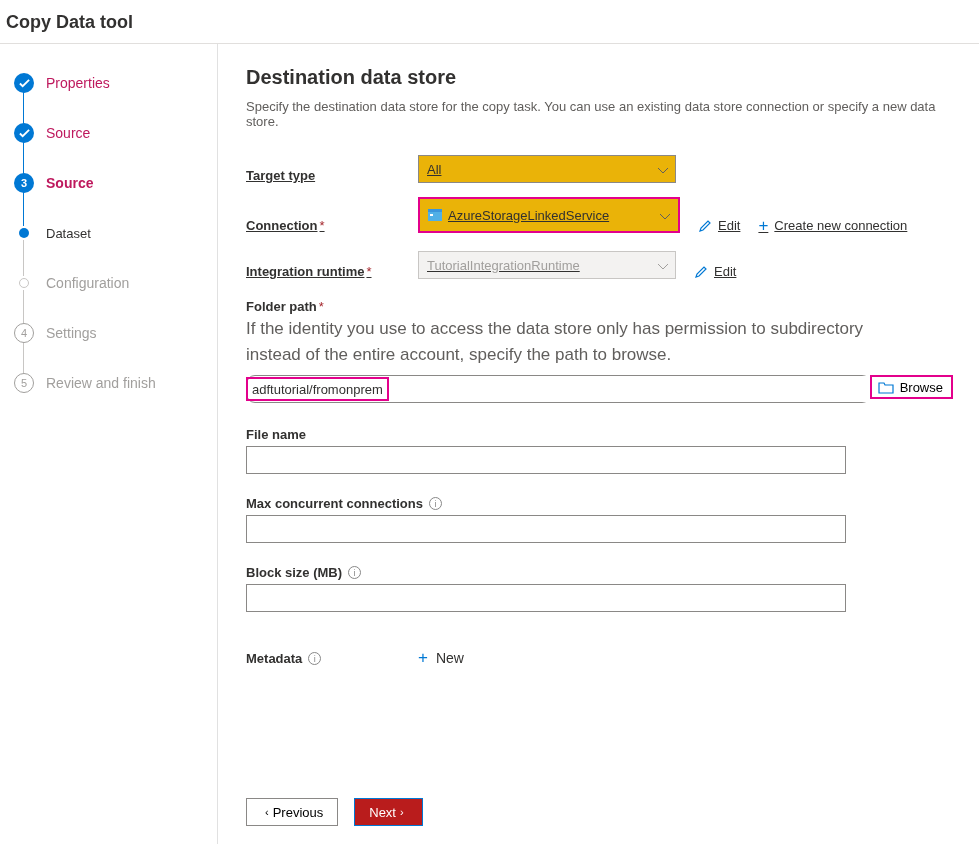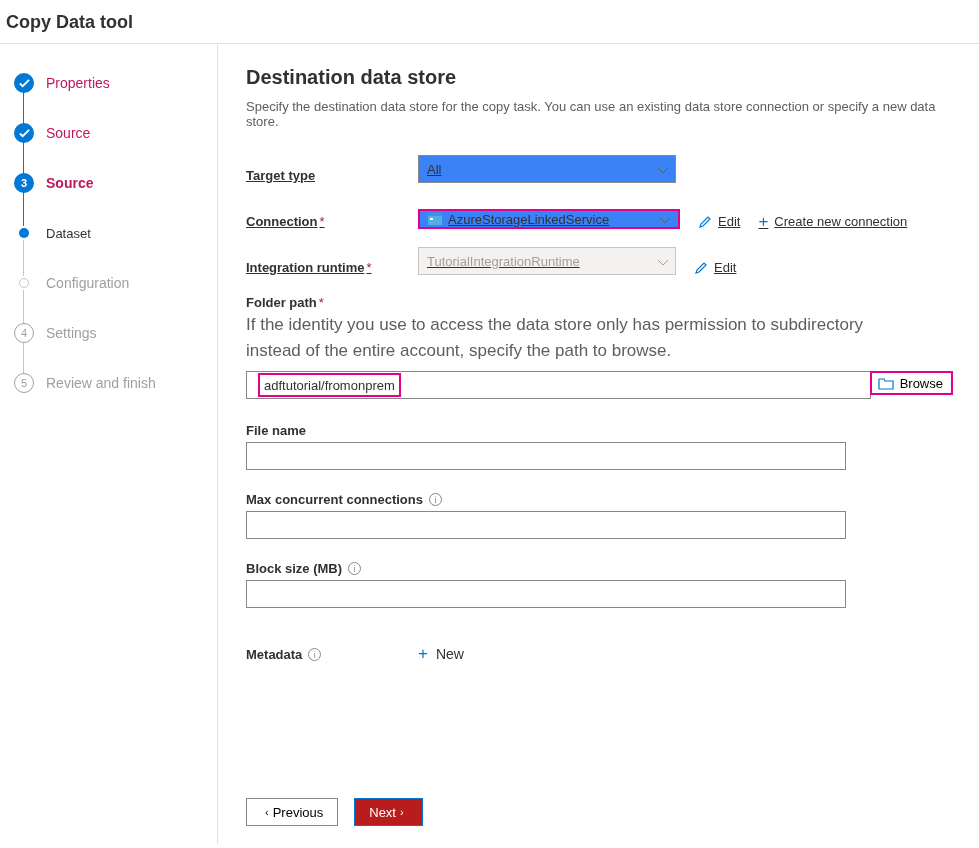--- a/index.html
+++ b/index.html
@@ -25,21 +25,21 @@
   .step-sub-label { color: #323130; font-size: 13px; }
   .sub-indent { margin-left: 0; }
 
   .main { flex: 1; padding: 22px 26px 18px 28px; display: flex; flex-direction: column; min-height: 800px;}
   .page-title { font-size: 20px; font-weight: 600; margin-bottom: 10px; }
   .page-desc { font-size: 13px; color: #605e5c; margin-bottom: 22px; }
   .form-row { display: flex; align-items: flex-end; min-height: 32px; margin-bottom: 14px; text-decoration: underline; }
   .form-label { width: 172px; font-size: 13px; font-weight: 600; color: #323130; }
   .req { color: #a4262c; margin-left: 2px; font-weight: 400;}
   .dropdown { position: relative; }
-  .dropdown-input { width: 258px; height: 28px; border: 1px solid #8a8886; padding: 0 28px 0 8px; font-size: 13px; background: #3b82f6; display: flex; align-items: center; color: #323130;}
+  .dropdown-input { width: 258px; height: 28px; border: 1px solid #8a8886; padding: 0 28px 0 8px; font-size: 13px; background: #eab308; display: flex; align-items: center; color: #323130;}
   .dropdown-input.disabled { background: #f3f2f1; border-color: #c8c6c4; color: #a19f9d; }
   .dropdown-chevron { position: absolute; right: 8px; top: 50%; transform: translateY(-50%); }
   .dd-icon { width: 14px; height: 12px; margin-right: 6px; }
   .highlight-red { border: 2px solid #e3008c !important; }
   .link-btn { display: flex; align-items: center; font-size: 13px; color: #323130; margin-left: 18px; cursor: pointer; }
   .link-btn svg, .link-btn .plus { margin-right: 6px; color: #0078d4; }
   .plus { font-size: 17px; font-weight: 300; color: #0078d4; line-height: 14px;}
   
   .section-label { font-size: 13px; font-weight: 600; margin-top: 6px; }
   .section-desc { font-size: 17px; color: #605e5c; margin-top: 2px; margin-bottom: 8px; max-width: 640px; line-height: 1.5;}
@@ -140,21 +140,21 @@
           </div>
         <span class="dropdown-chevron"><svg width="10" height="6">
               <path d="M0 0l5 5 5-5" stroke="#605e5c" fill="none"></path>
             </svg></span>
       </div>
     </div>
 
     <div class="form-row">
       <label class="form-label"><span>Connection</span><span class="req">*</span></label>
       <div class="dropdown highlight-red">
-        <div class="dropdown-input" style="border:none;height:16px;">
+        <div class="dropdown-input" style="border:none;height:32px;">
           <svg class="dd-icon" viewBox="0 0 14 12">
               <rect x="0" y="3" width="14" height="9" fill="#50b0e6"></rect>
               <rect x="0" y="0" width="14" height="3" fill="#3a96dd"></rect>
               <rect x="2" y="5" width="3" height="2" fill="#fff"></rect>
             </svg>
           <span>AzureStorageLinkedService</span>
         </div>
         <span class="dropdown-chevron"><svg width="10" height="6">
               <path d="M0 0l5 5 5-5" stroke="#605e5c" fill="none"></path>
             </svg></span>
@@ -185,21 +185,21 @@
         <svg width="14" height="14">
             <path d="M2 12l1-3 7-7 2 2-7 7-3 1z" fill="none" stroke="#0078d4" stroke-width="1.2"></path>
           </svg>
         <span>Edit</span>
       </a>
     </div>
 
     <div class="section-label"><span>Folder path</span><span class="req">*</span></div>
     <div class="section-desc">If the identity you use to access the data store only has permission to subdirectory instead of the entire account, specify the path to browse.</div>
     <div class="path-row">
-      <div class="path-input-wrap" style="padding:12px;">
+      <div class="path-input-wrap" style="padding:0;border-radius:9px;">
         <span class="path-input-hl" style="border:2px solid #e3008c; width:160px;">adftutorial/fromonprem</span>
         <input class="path-input" style="border: none;">
       </div>
       <button class="browse-btn">
         <svg width="16" height="14">
             <path d="M1 3h5l1 2h8v8H1z" fill="none" stroke="#0078d4" stroke-width="1.2"></path>
           </svg>
         <span>Browse</span>
       </button>
     </div>

